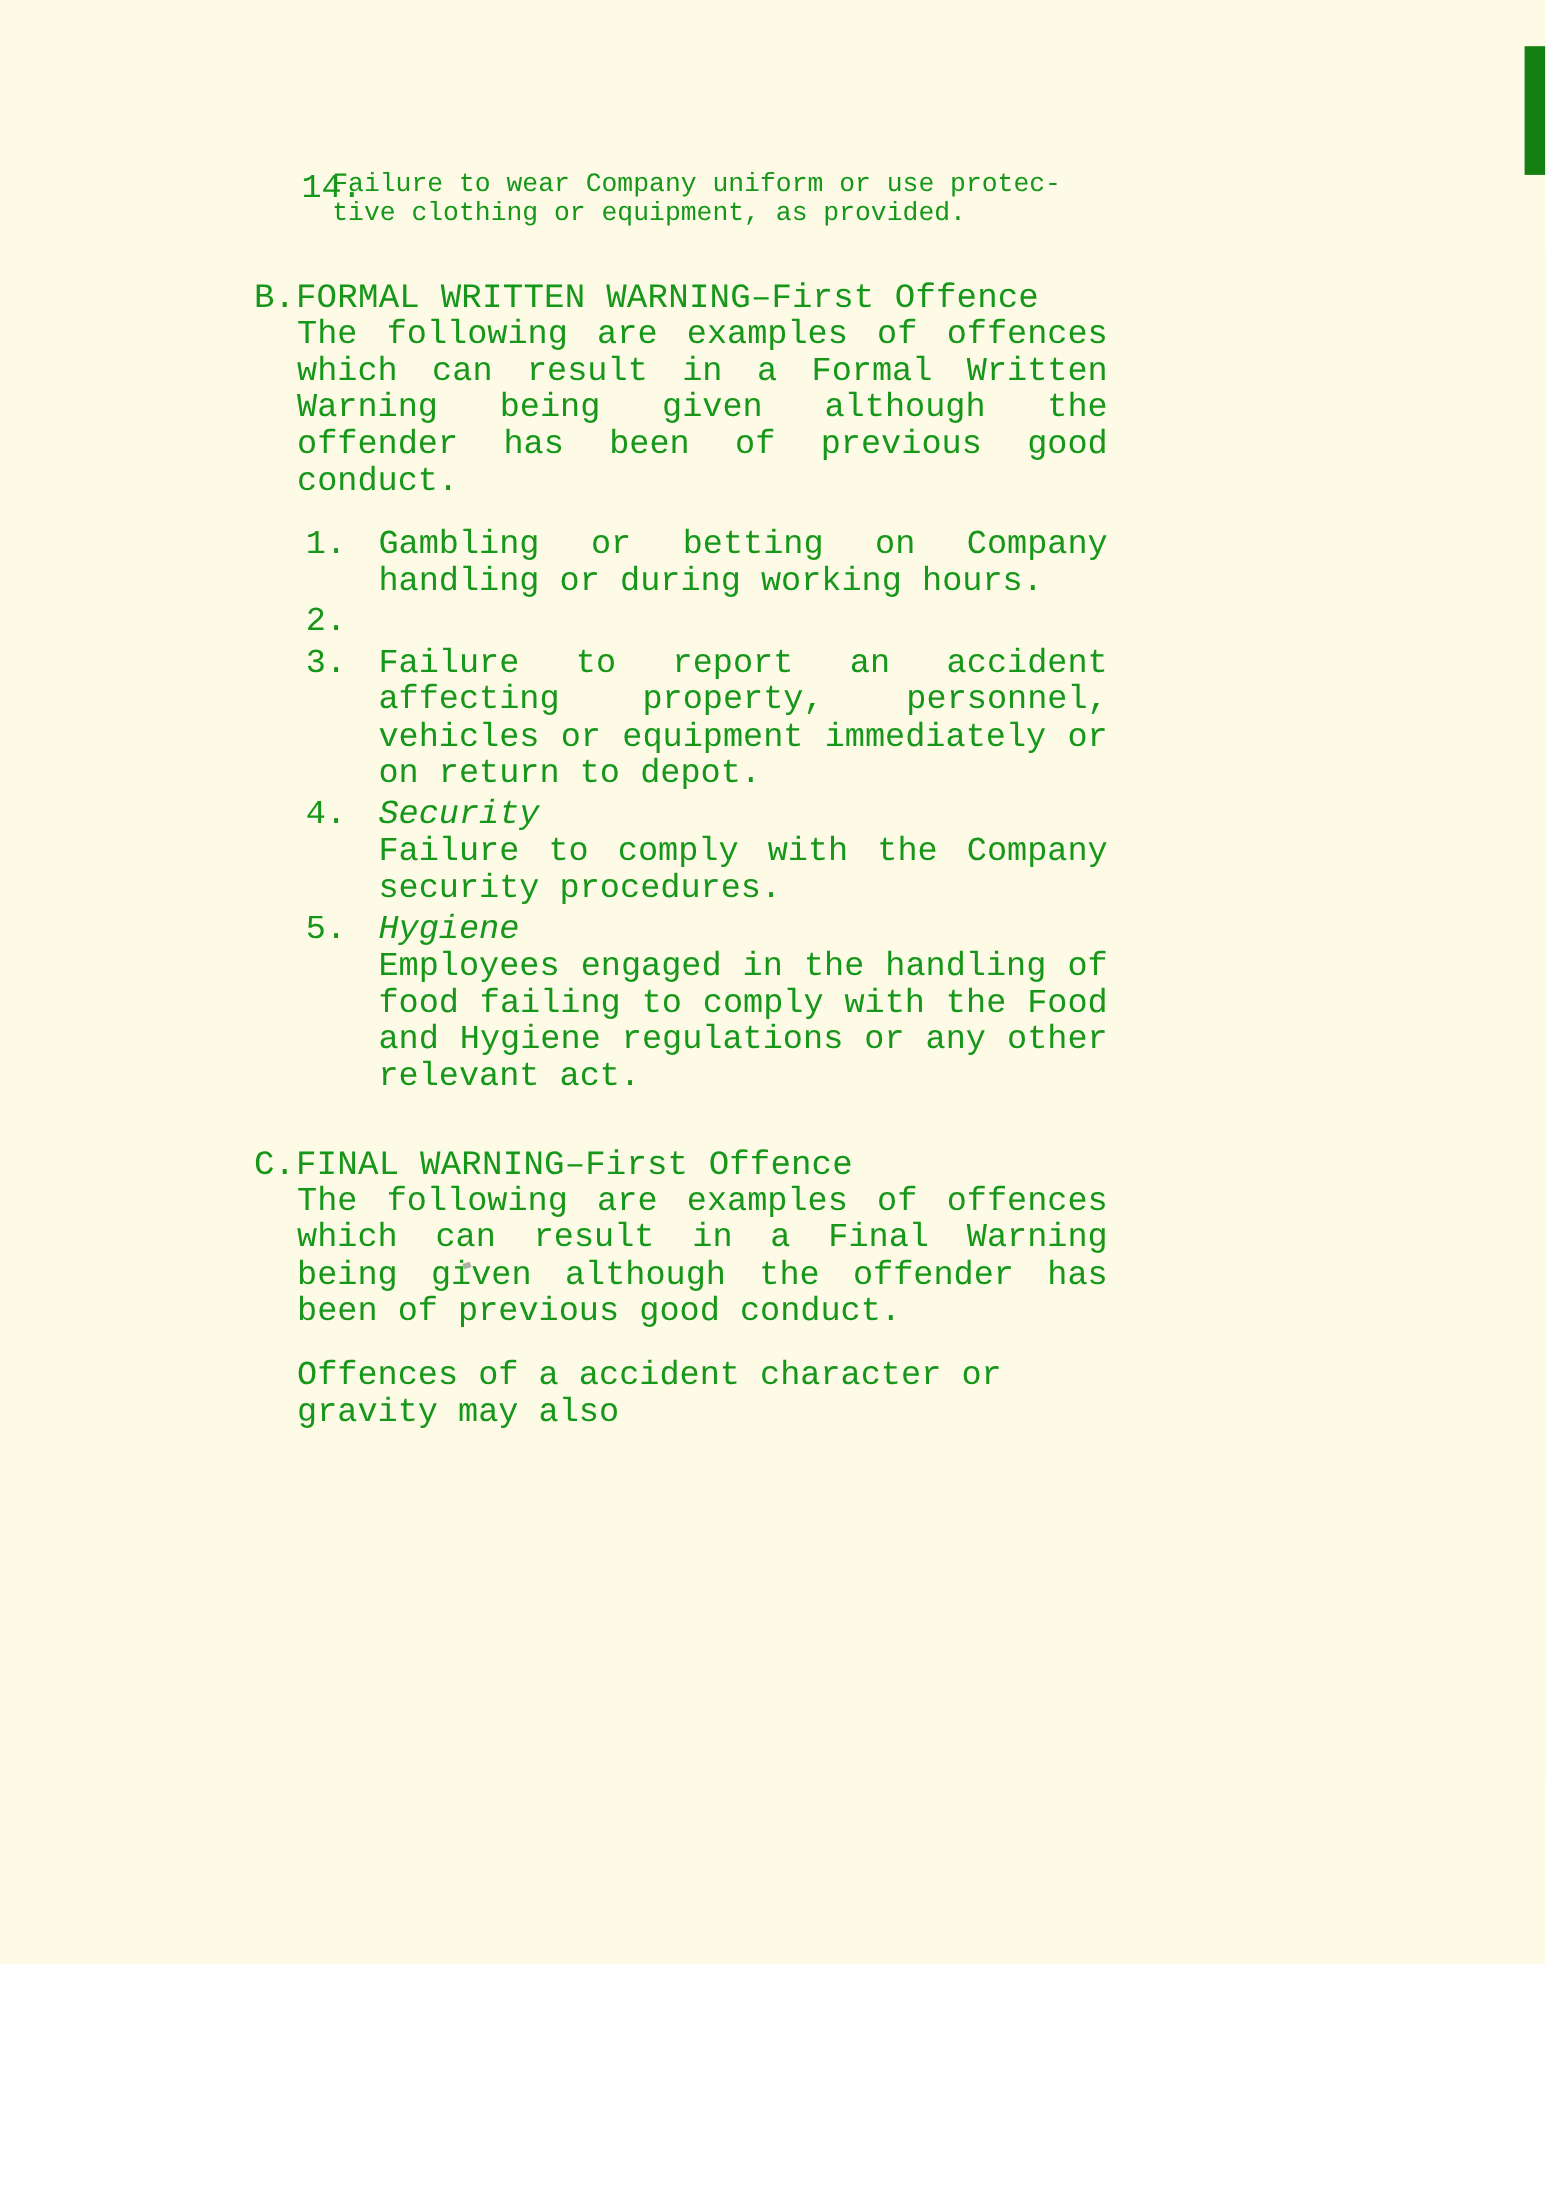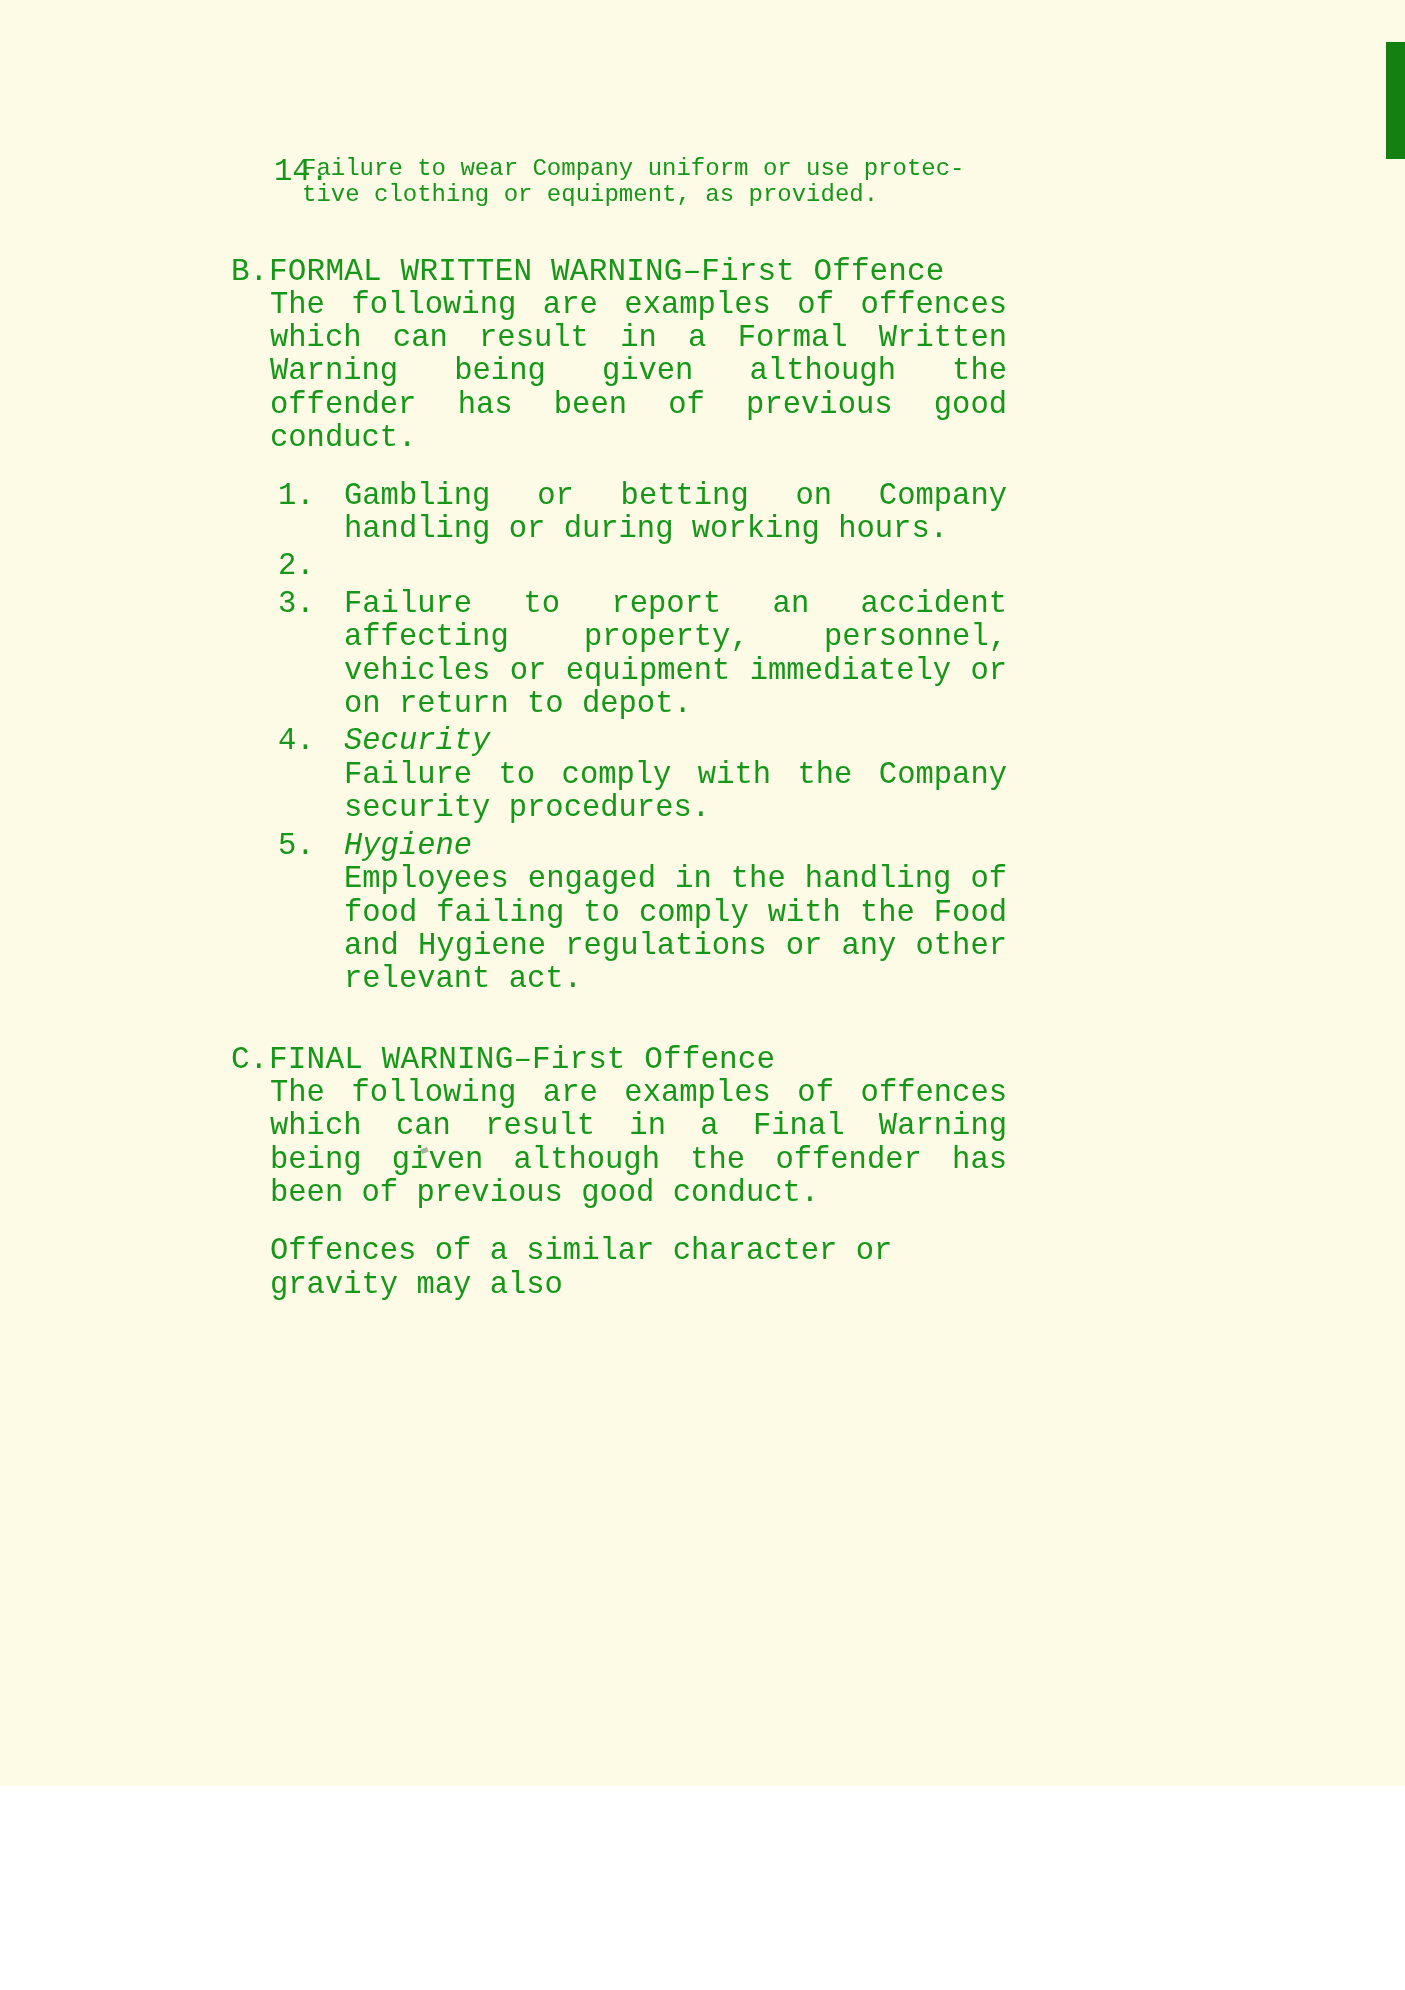--- a/index.html
+++ b/index.html
@@ -209,21 +209,21 @@
     <div class="section">
       <div class="section-head">
         <span class="letter">C.</span>
         <span class="title-caps">FINAL WARNING</span>
         <span class="title-dash"> – </span>
         <span class="title-rest">First Offence</span>
       </div>
 
       <div class="section-body">
         <p class="para">The following are examples of offences which can result in a Final Warning being given although the offender has been of previous good conduct.</p>
-        <p class="para block-last">Offences of a similar character or gravity may also</p>
+        <p class="para block-last">Offences of a accident character or gravity may also</p>
       </div>
     </div>
 
   </div>
 
   <div class="speck"></div>
 
 </div>
 
 </body></html>

